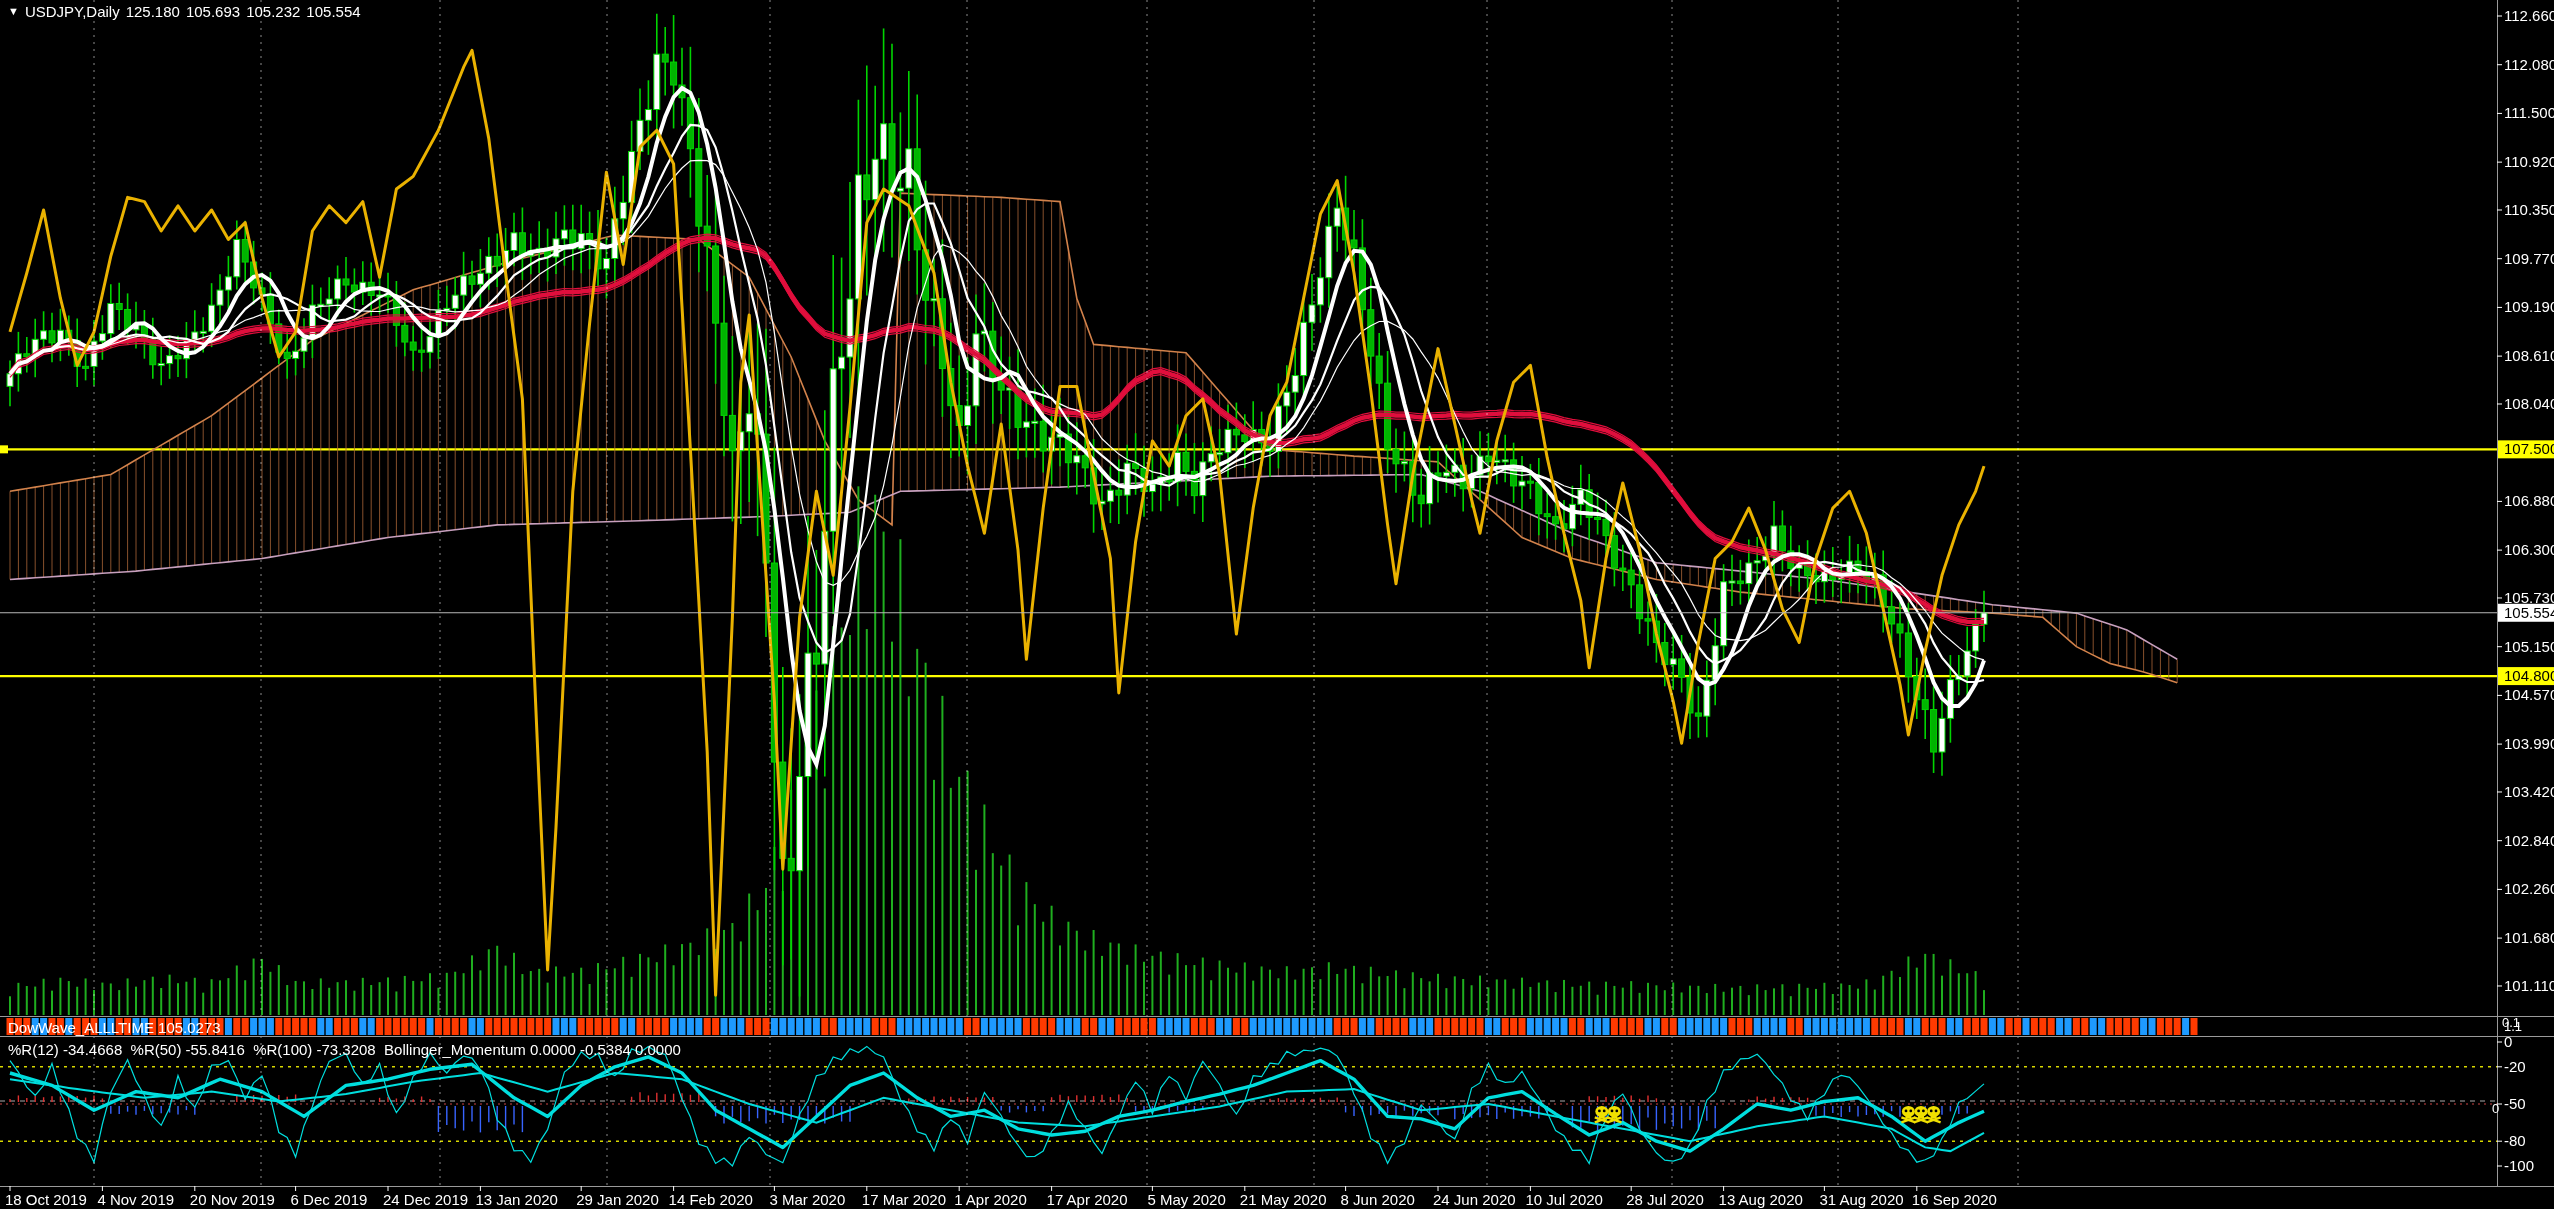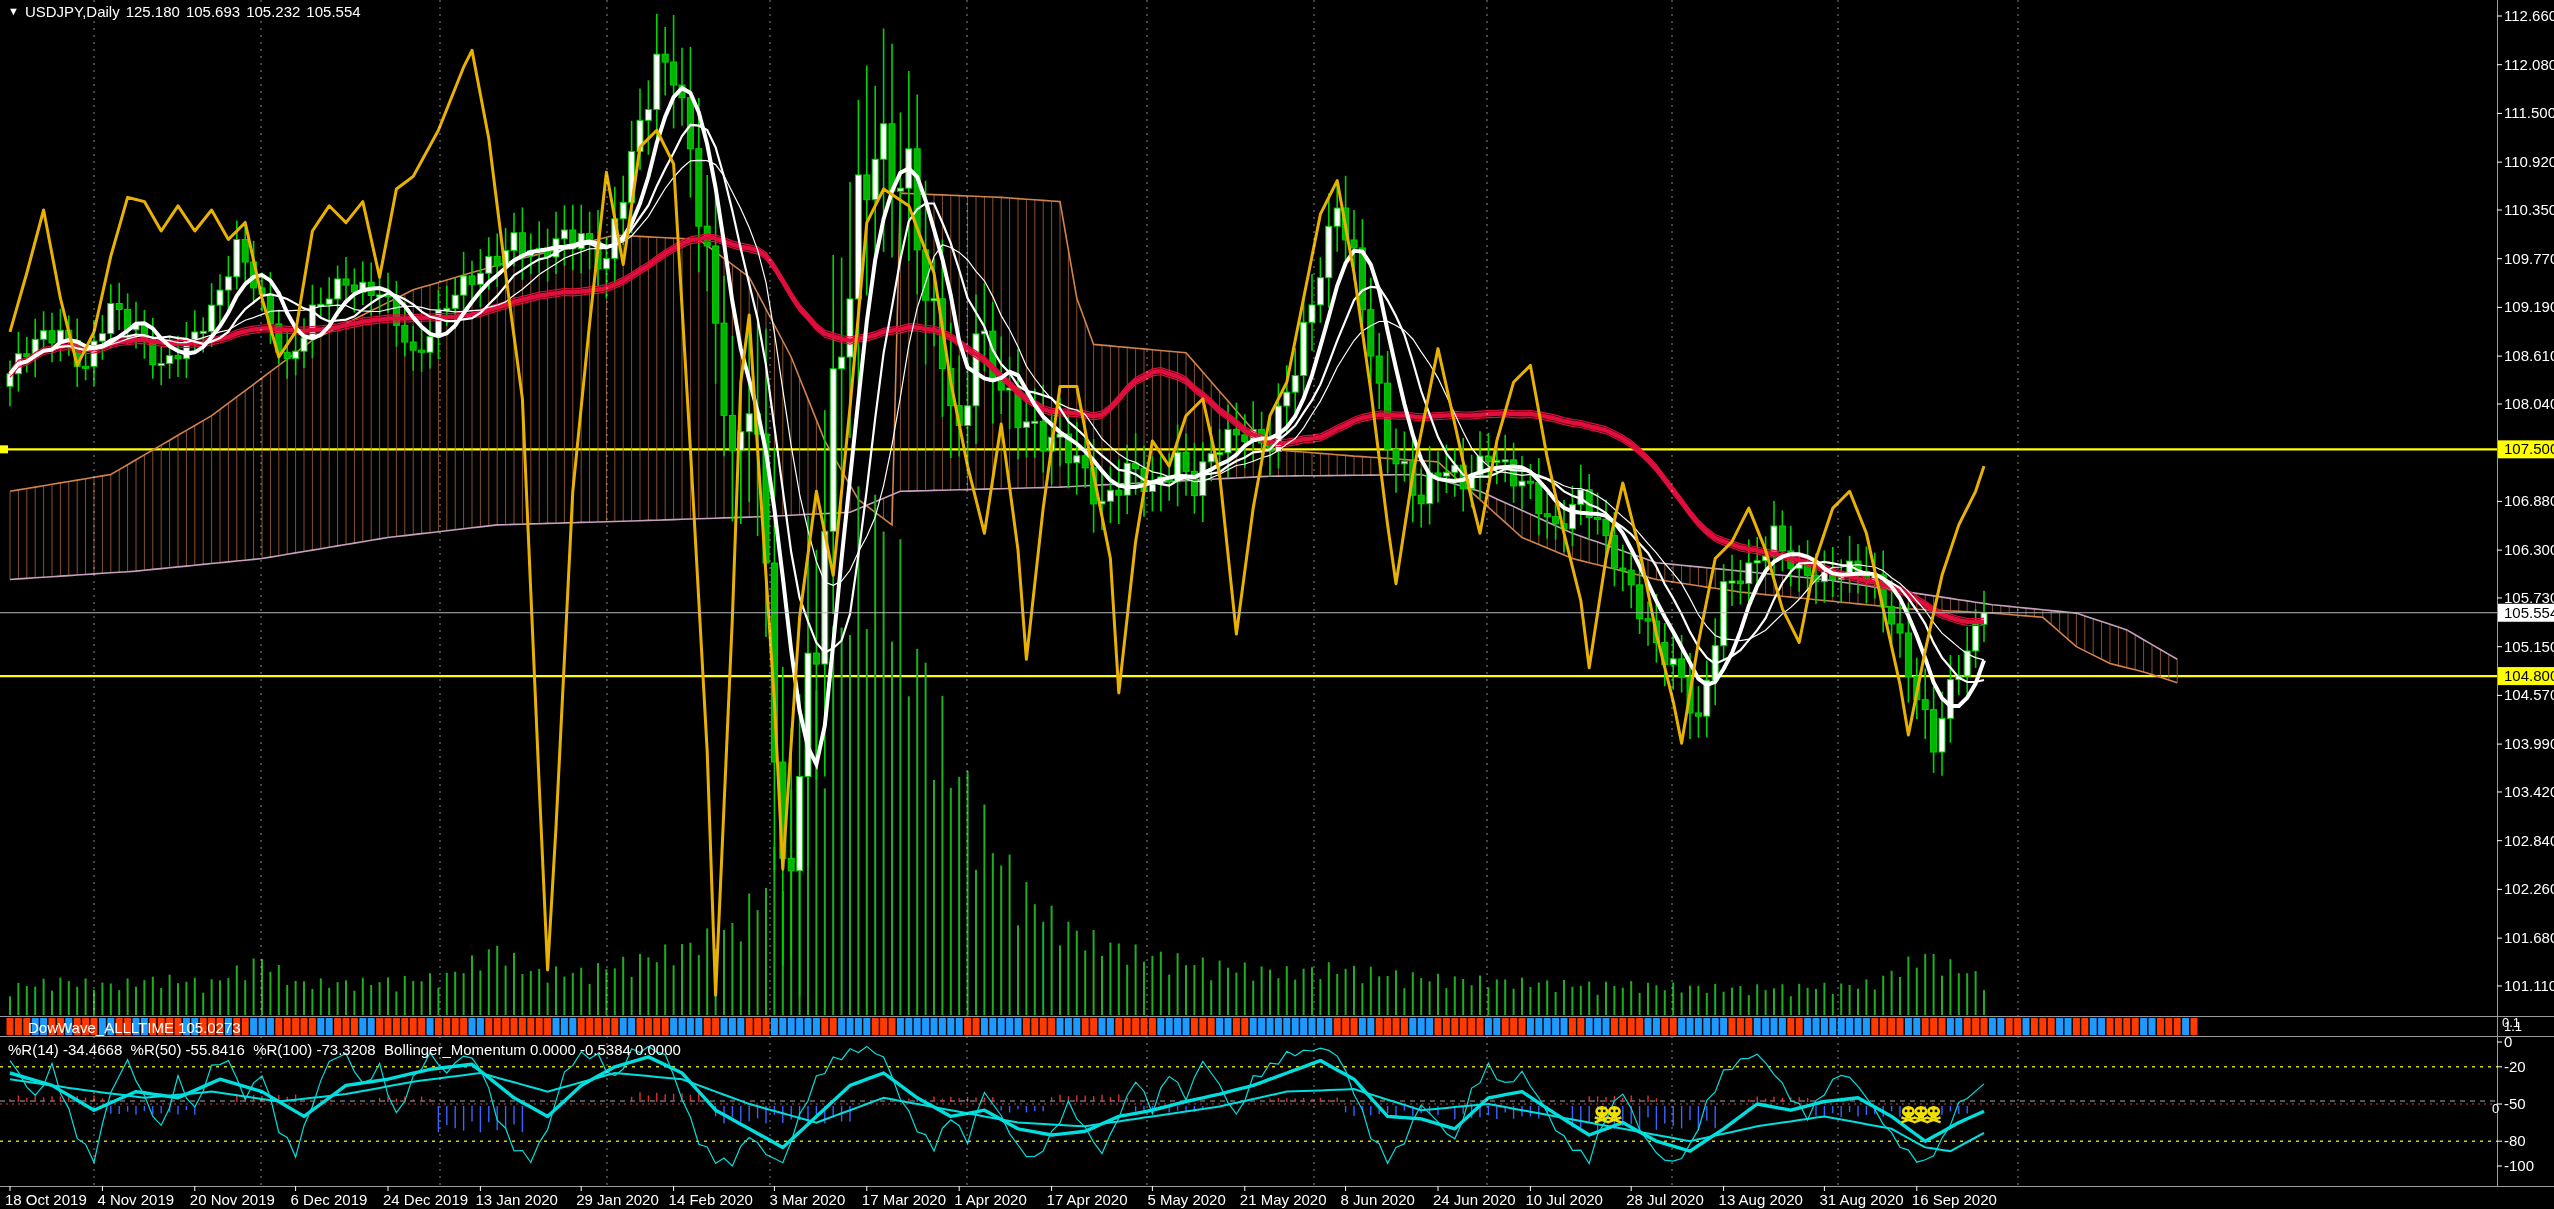--- a/index.html
+++ b/index.html
@@ -2,21 +2,21 @@
 <html><head>
 <meta charset="utf-8">
 <style>
   html,body{margin:0;padding:0;background:#000;}
   #root{position:relative;width:2554px;height:1209px;background:#000;overflow:hidden;
         font-family:"Liberation Sans",sans-serif;}
   svg text{font-family:"Liberation Sans",sans-serif;}
   .overlay{position:absolute;color:#fff;font-size:15px;white-space:pre;z-index:5;}
   #quote-bar{left:8px;top:3px;display:flex;gap:6px;align-items:center;}
   #quote-bar .tri{font-size:11px;line-height:15px;}
-  #dowwave-label{left:8px;top:1019px;font-size:15px;margin-left:20px;}
+  #dowwave-label{left:8px;top:1019px;font-size:15px;}
   #wpr-label{left:8px;top:1041px;font-size:15px;}
 </style>
 </head>
 <body>
 
 <div id="root">
   <svg id="chart-svg" width="2554" height="1209" viewBox="0 0 2554 1209">
       <defs>
         <clipPath id="mainClip">
           <rect x="0" y="0" width="2497" height="1016"></rect>
@@ -1663,14 +1663,14 @@
     <span class="tri">▼</span>
     <span>USDJPY,Daily</span>
     <span>125.180</span>
     <span>105.693</span>
     <span>105.232</span>
     <span>105.554</span>
   </div>
 
   <div class="overlay" id="dowwave-label">DowWave_ALLLTIME 105.0273</div>
 
-  <div class="overlay" id="wpr-label">%R(14) -34.4668  %R(50) -55.8416  %R(100) -73.3208  Bollinger_Momentum 0.0000 -0.5384 0.0000</div>
+  <div class="overlay" id="wpr-label">%R(12) -34.4668  %R(50) -55.8416  %R(100) -73.3208  Bollinger_Momentum 0.0000 -0.5384 0.0000</div>
 </div>
 
 </body></html>

